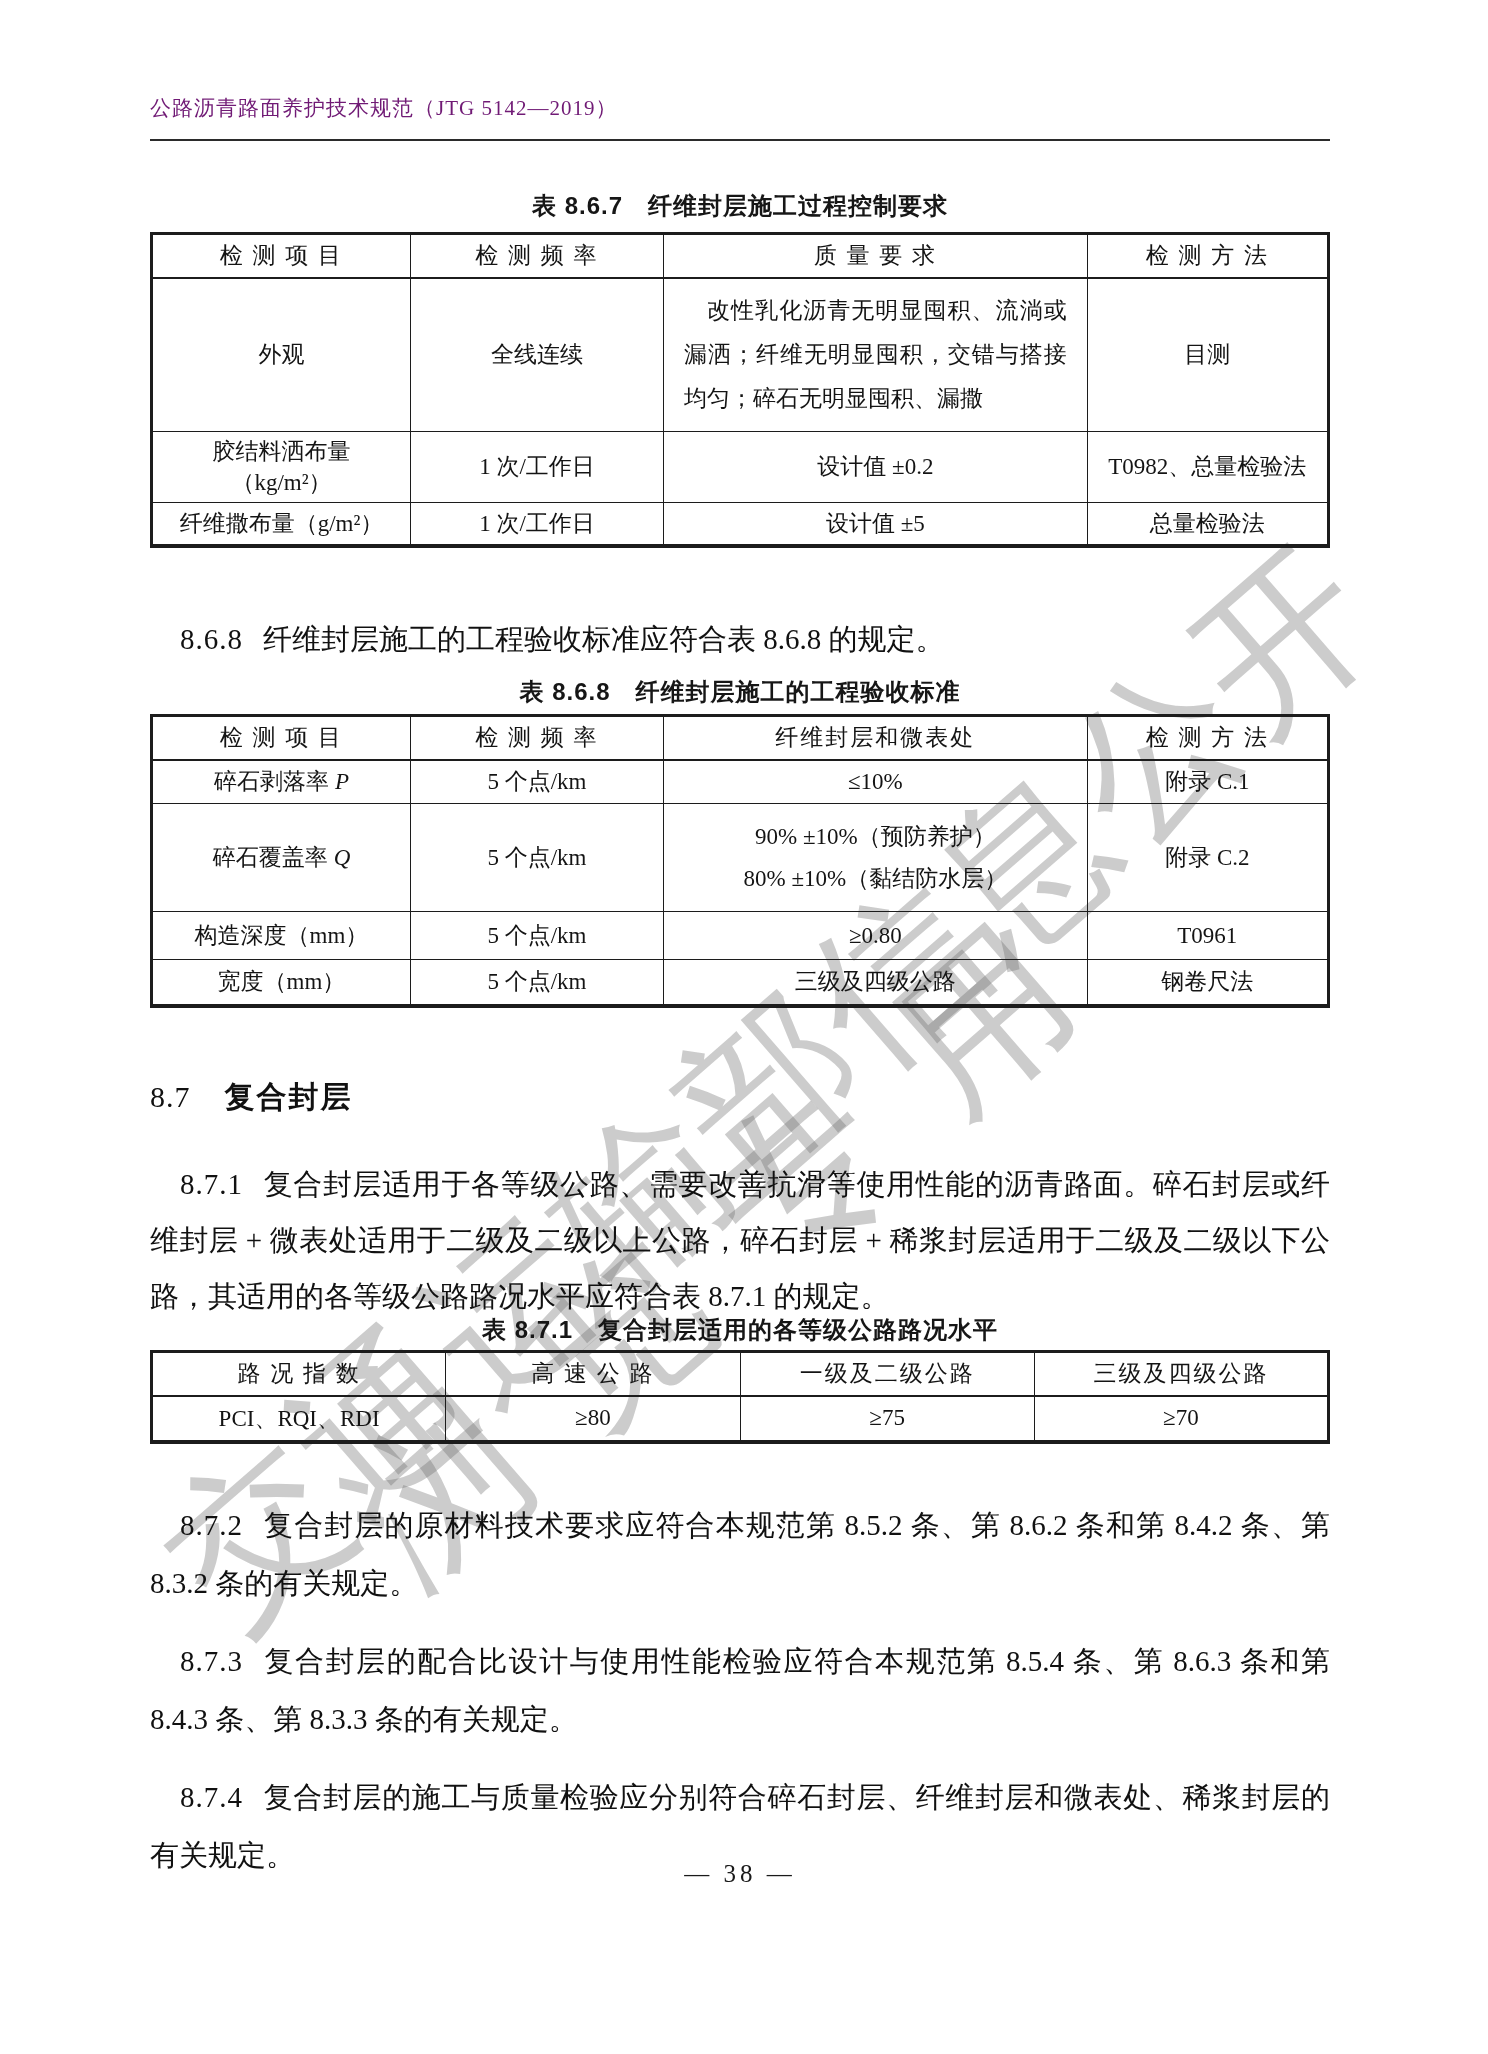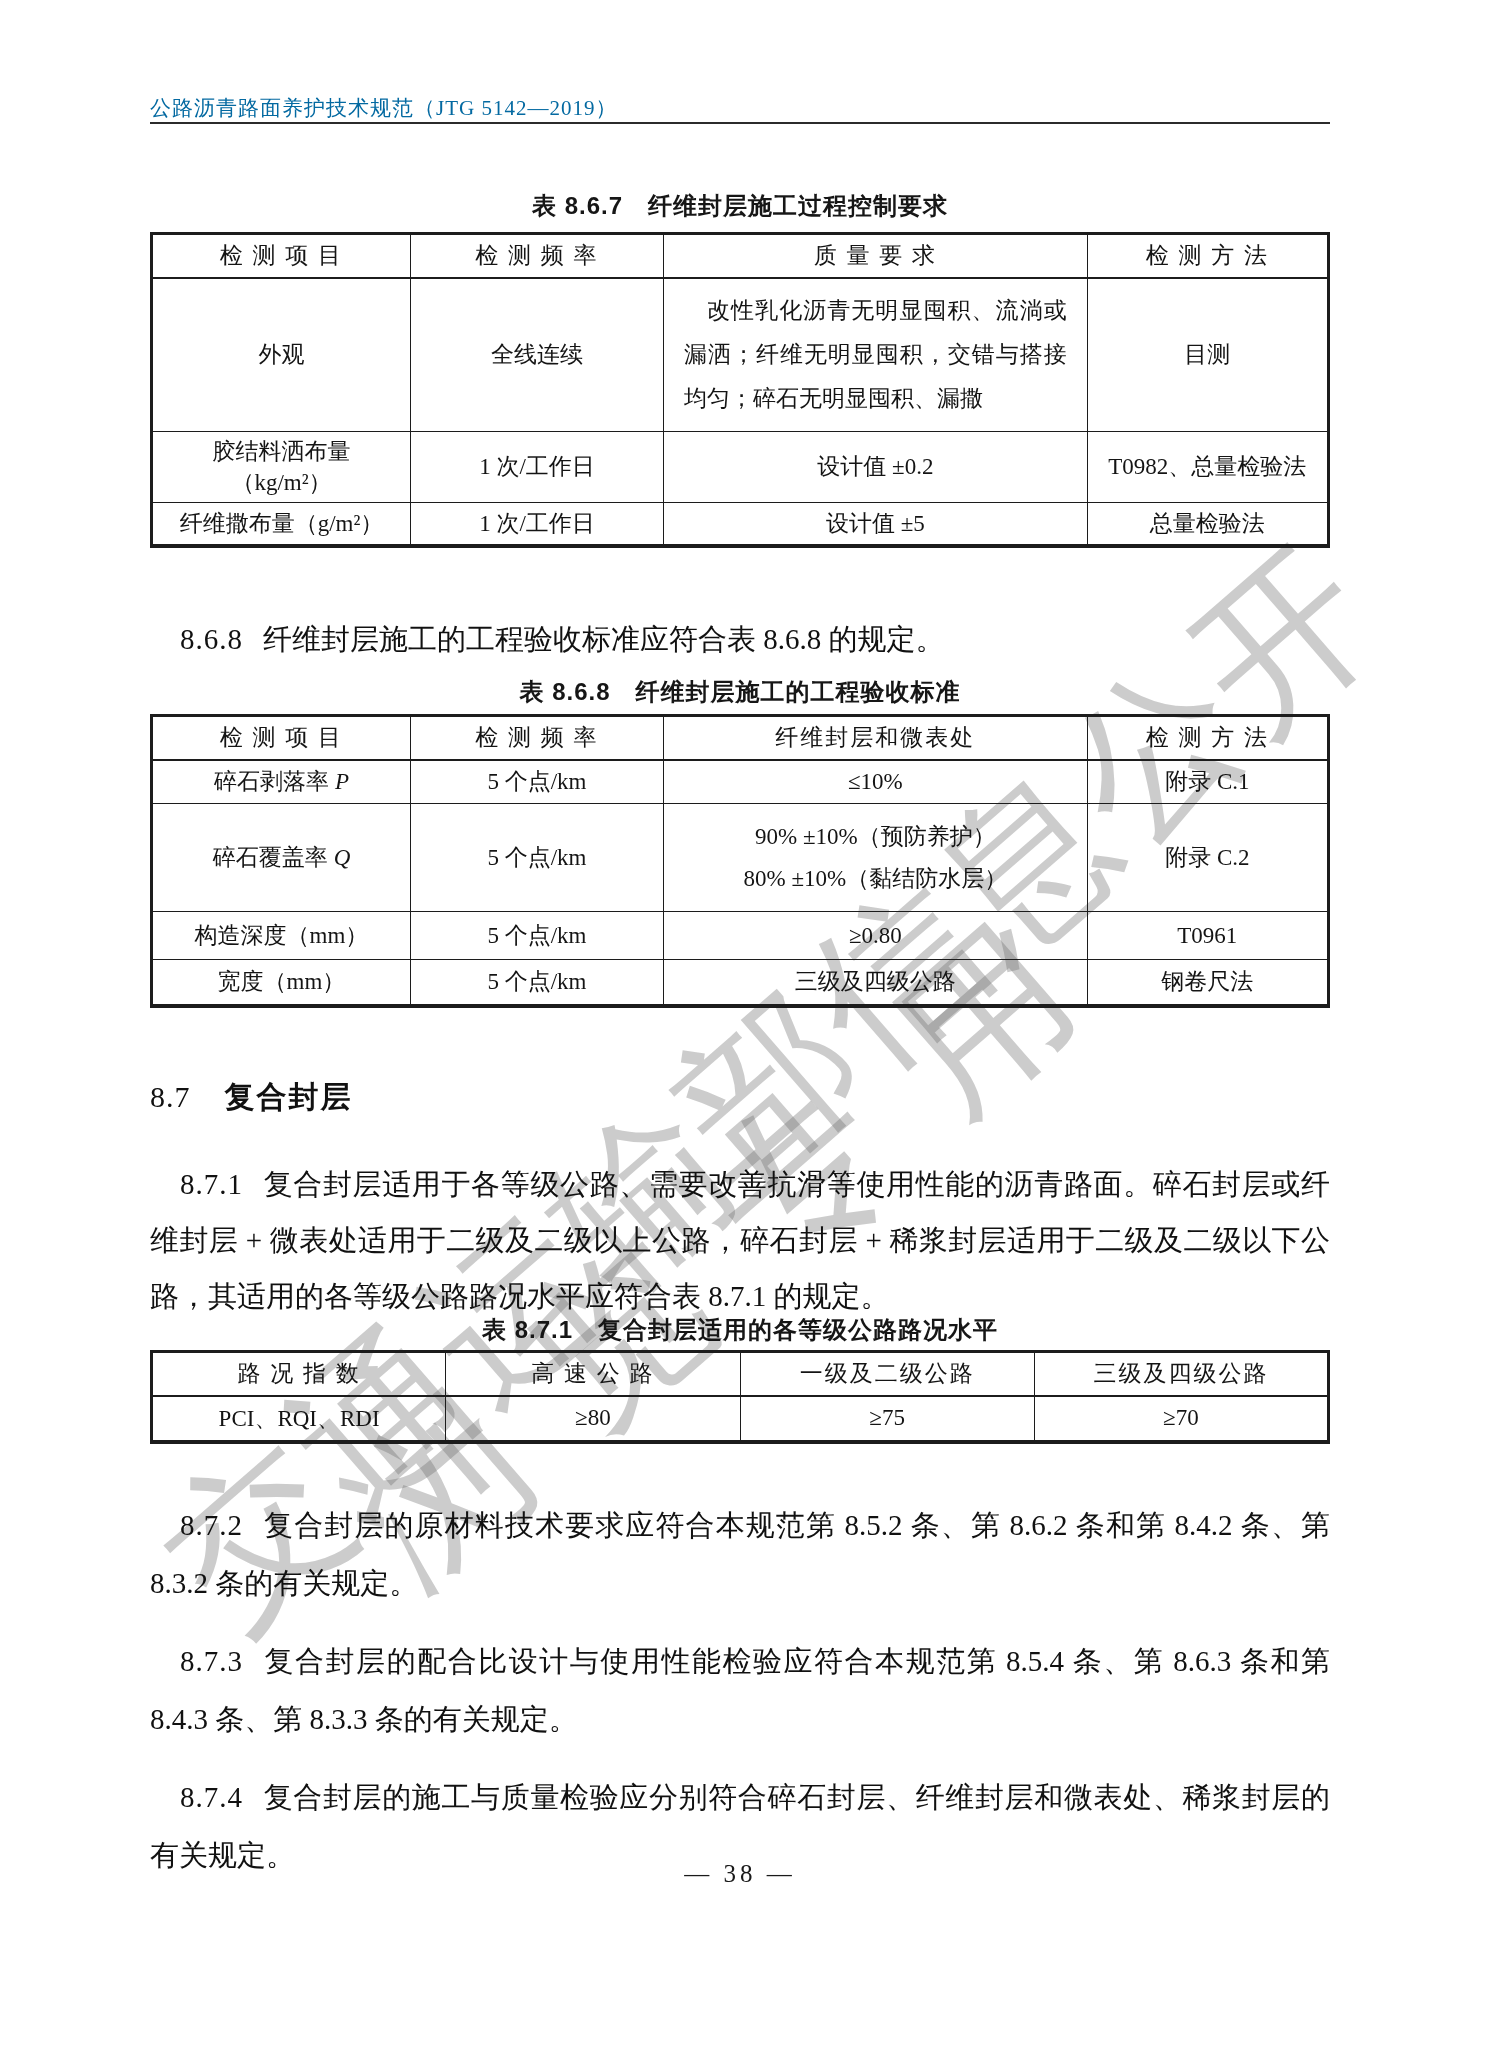--- a/index.html
+++ b/index.html
@@ -16,22 +16,22 @@
     color:rgba(100,100,100,0.33);white-space:nowrap;text-align:center;
   }
   .wm1{left:20px;top:1010px;width:1420px;font-size:168px;letter-spacing:2px;
        transform:rotate(-41deg);}
   .wm2{left:140px;top:1120px;width:1200px;font-size:168px;letter-spacing:72px;
        transform:rotate(-41deg);}
   
   .content{position:absolute;inset:0;z-index:1;}
   .block{position:absolute;left:150px;width:1180px;}
   .page-header{
-    top:94px;font-size:21px;letter-spacing:1px;color:#0369a1;
-    border-bottom:2px solid #2b2b2b;
+    top:94px;font-size:21px;letter-spacing:1px;color:#701a75;
+    padding-bottom:17px;border-bottom:2px solid #2b2b2b;
   }
   .caption{
     text-align:center;font-weight:700;font-size:24px;
     font-family:"Liberation Sans","DejaVu Sans",sans-serif;letter-spacing:1px;
   }
   .cap1{top:190px;} .cap2{top:676px;} .cap3{top:1314px;}
   table{
     border-collapse:collapse;table-layout:fixed;width:1180px;
     font-size:23px;color:#141414;background:transparent;
   }

